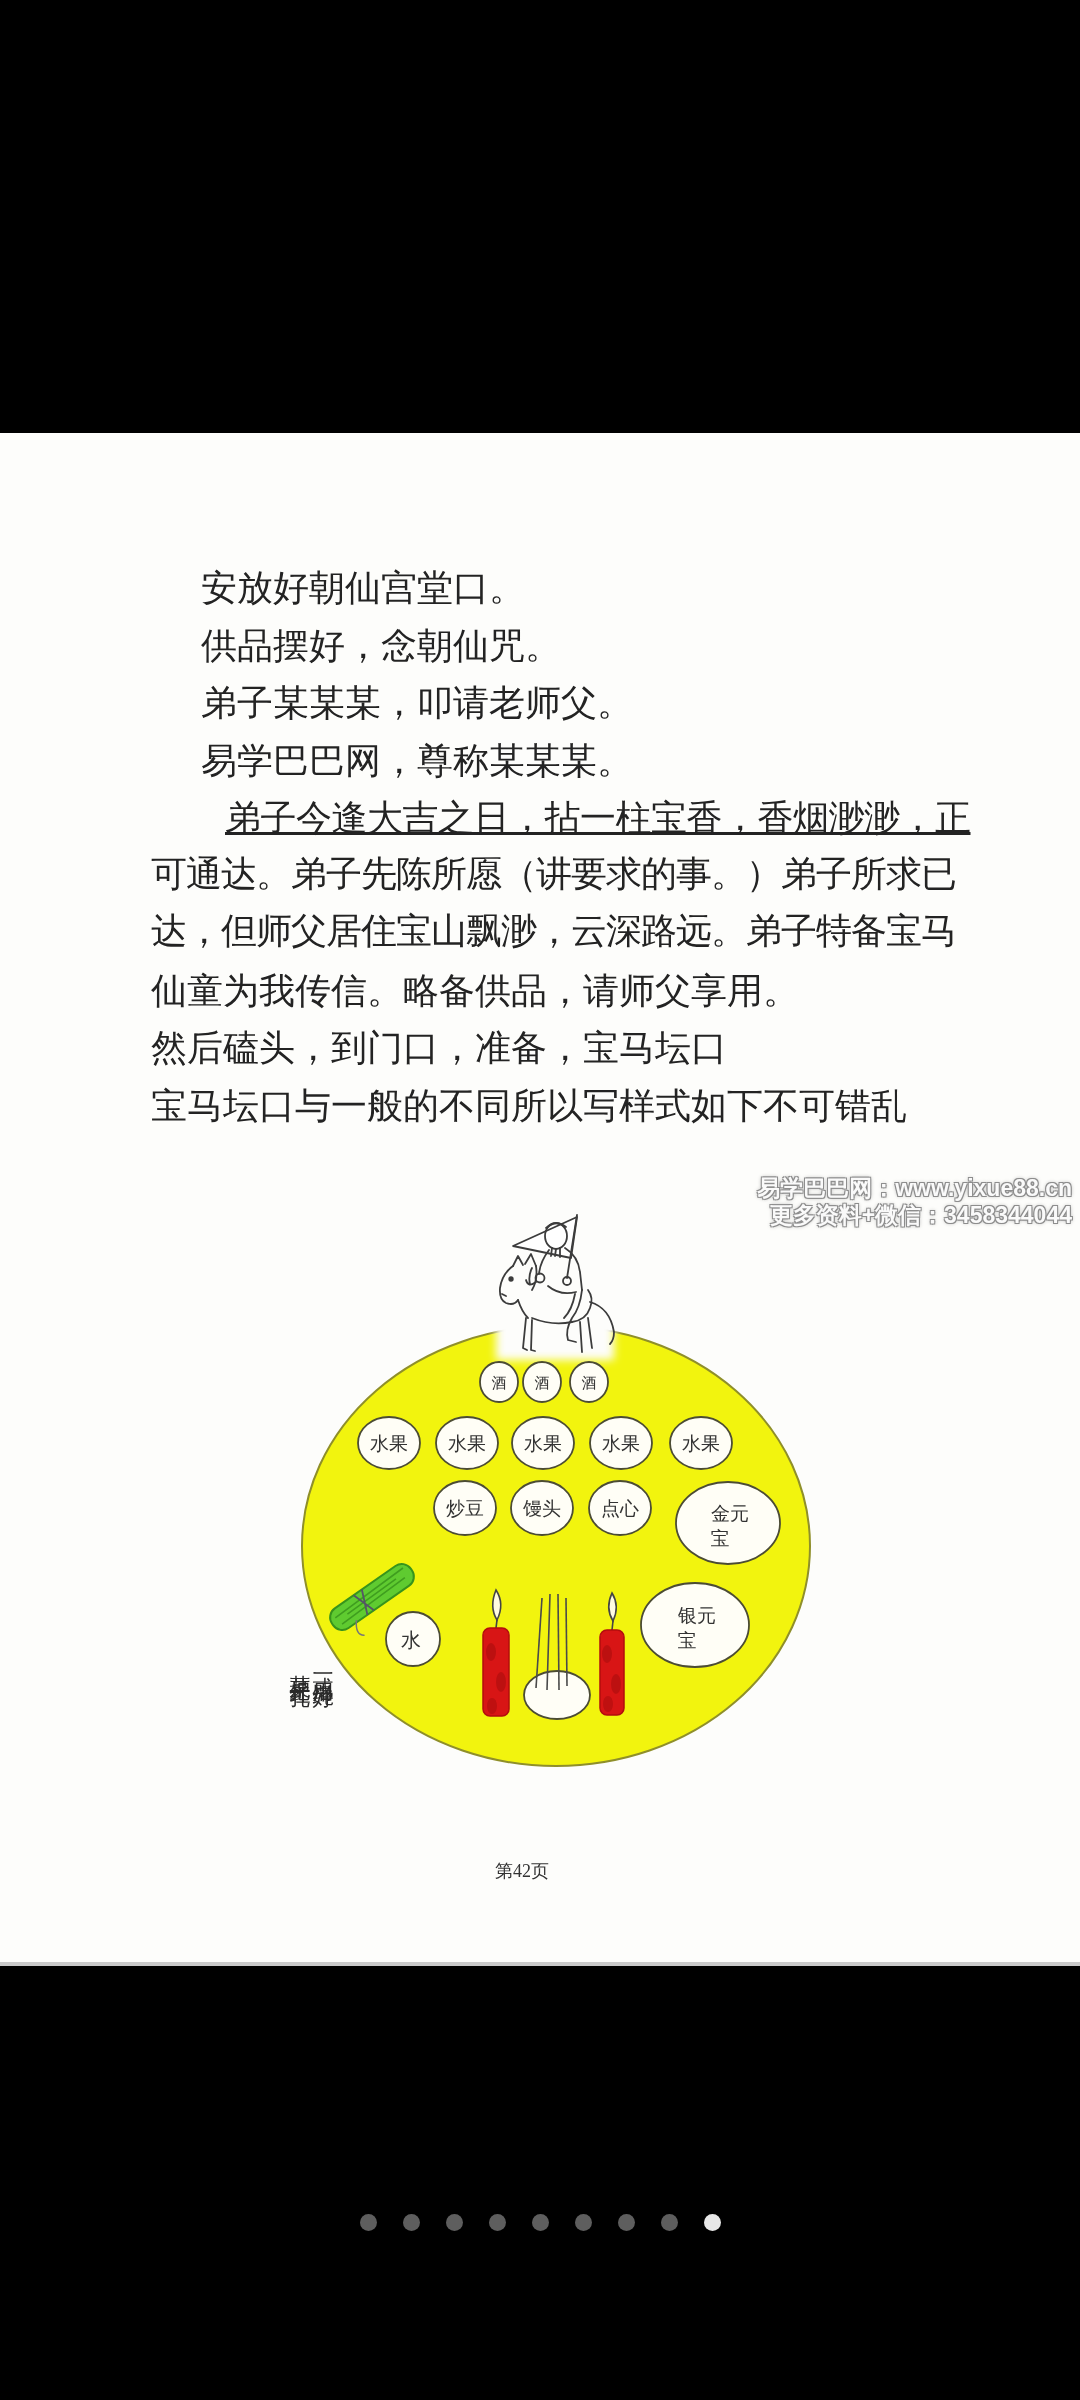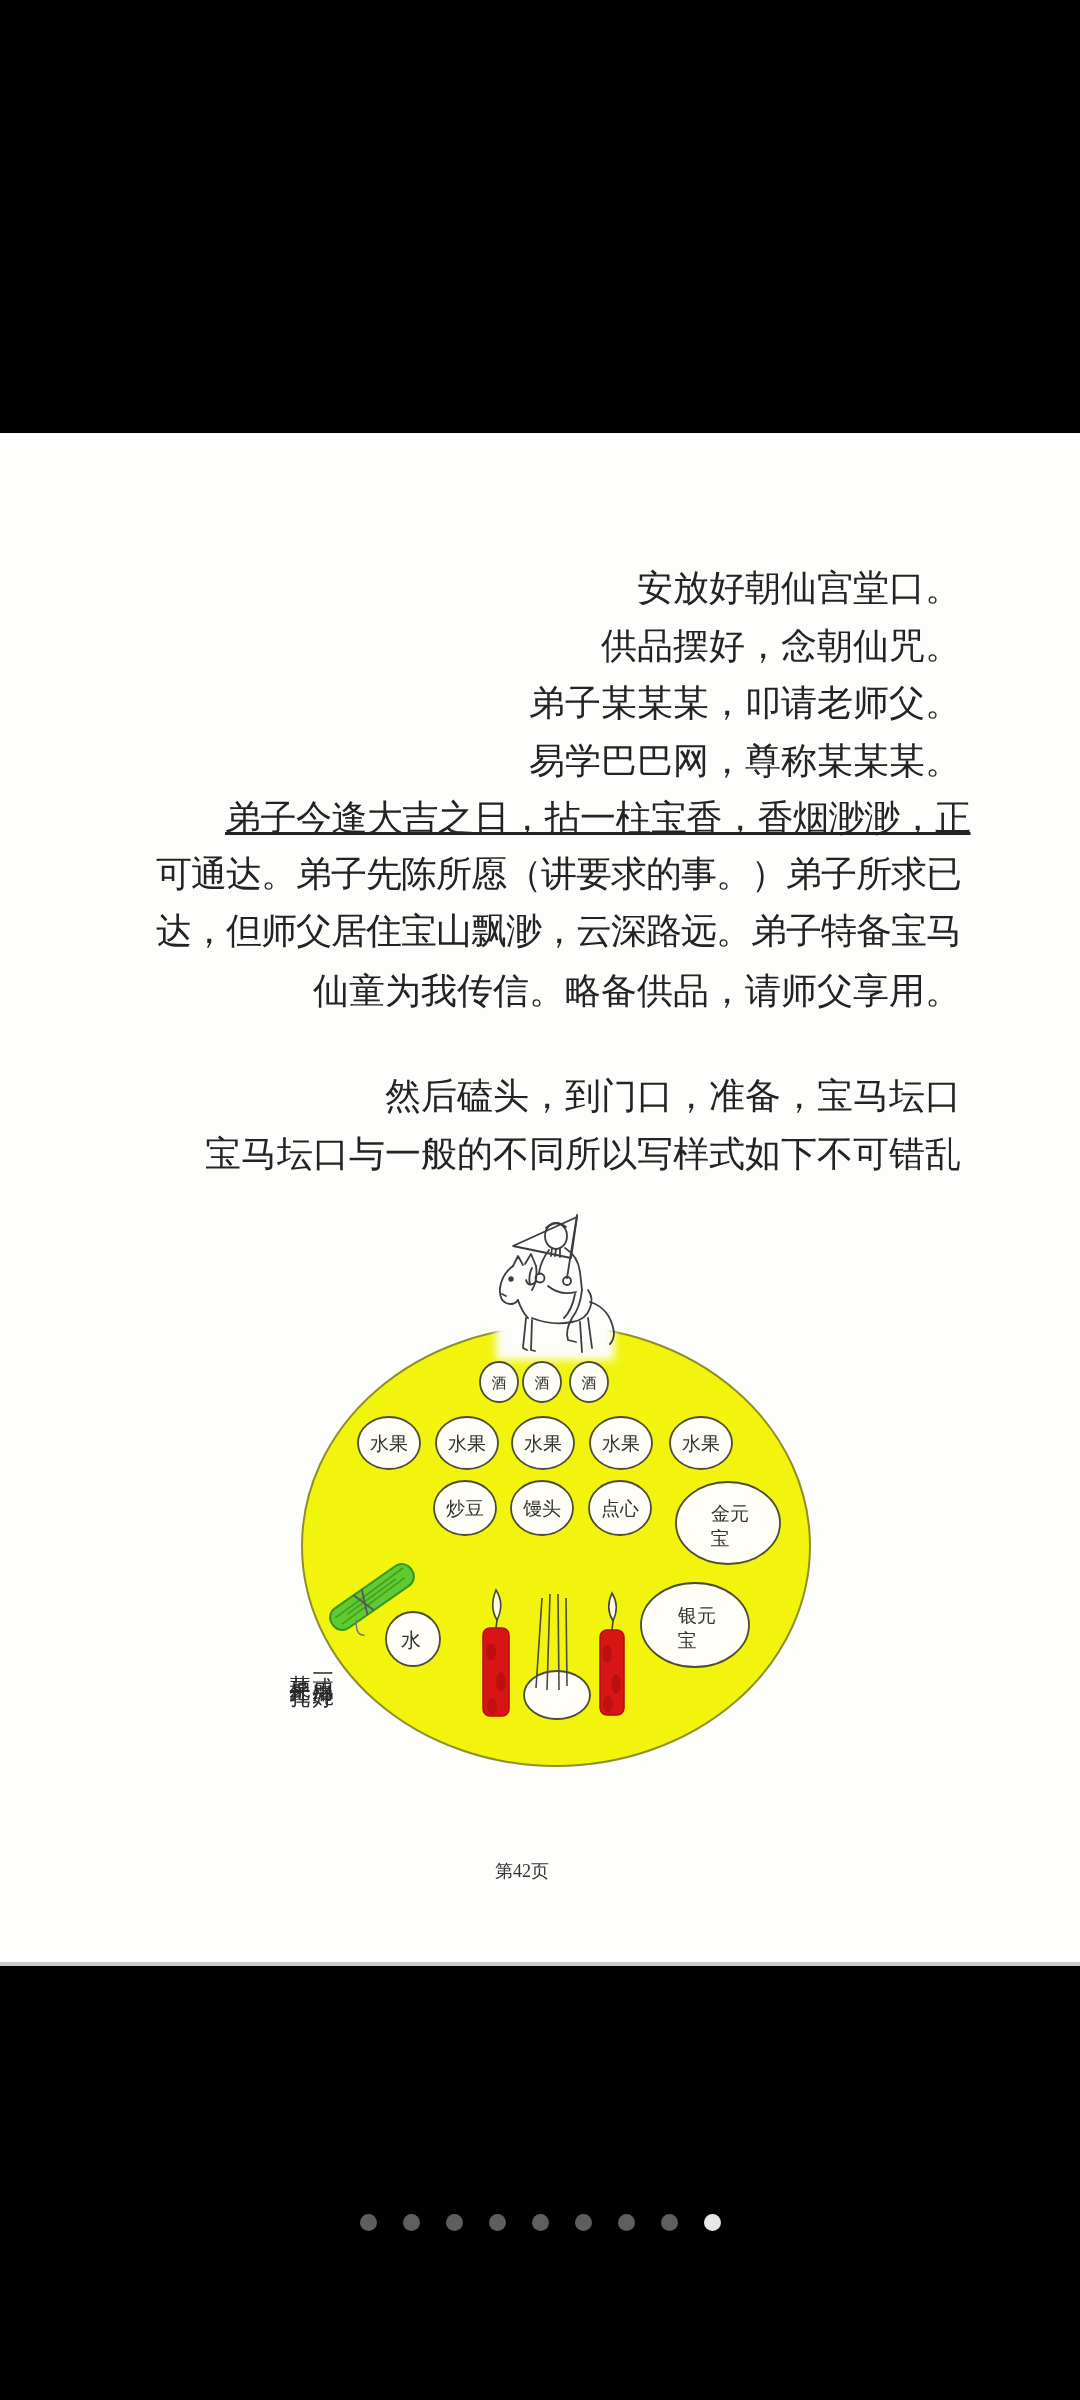--- a/index.html
+++ b/index.html
@@ -11,25 +11,25 @@
   
   .page{
     position:absolute;left:0;top:433px;width:1080px;height:1529px;
     background:#fdfdfb;border-bottom:4px solid #c9c9c9;
   }
   
   .body-text{
     position:absolute;left:151px;top:127px;width:810px;
     font-size:36px;line-height:57.5px;color:#232323;
   }
-  .body-text .line{white-space:nowrap;text-align:right;}
+  .body-text .line{white-space:nowrap;}
   .body-text .ind1{text-indent:50px;}
   .body-text .ind2{text-indent:74px;letter-spacing:-0.5px;text-decoration:underline;}
   .body-text .tight{letter-spacing:-1px;font-family:Liberation Mono, monospace;}
-  .body-text .gap-before{margin-top:48px;}
+  .body-text .gap-before{}
   
   .watermark{
     position:absolute;top:742px;right:8px;text-align:right;
     font-family:"Liberation Sans","DejaVu Sans",sans-serif;
     font-weight:bold;font-size:23px;line-height:27px;color:#fafafa;
     text-shadow:-1px -1px 0 #8d8d8d,1px -1px 0 #8d8d8d,-1px 1px 0 #8d8d8d,1px 1px 0 #8d8d8d,0 0 4px #9a9a9a;
     z-index:5;
   }
   
   .diagram{position:absolute;left:280px;top:757px;width:550px;height:650px;}
@@ -68,20 +68,24 @@
     <div class="line ind1">弟子某某某，叩请老师父。</div>
     <div class="line ind1">易学巴巴网，尊称某某某。</div>
     <div class="line ind2">弟子今逢大吉之日，拈一柱宝香，香烟渺渺，正</div>
     <div class="line tight">可通达。弟子先陈所愿（讲要求的事。）弟子所求已</div>
     <div class="line tight">达，但师父居住宝山飘渺，云深路远。弟子特备宝马</div>
     <div class="line">仙童为我传信。略备供品，请师父享用。</div>
     <div class="line gap-before">然后磕头，到门口，准备，宝马坛口</div>
     <div class="line">宝马坛口与一般的不同所以写样式如下不可错乱</div>
   </div>
 
+  <div class="watermark">
+    <div>易学巴巴网：www.yixue88.cn</div>
+    <div>更多资料+微信：3458344044</div>
+  </div>
 
   <div class="diagram">
     <svg width="550" height="650" viewBox="0 0 550 650">
       <defs>
         <filter id="soften" x="-20%" y="-20%" width="140%" height="140%">
           <feGaussianBlur stdDeviation="4"></feGaussianBlur>
         </filter>
       </defs>
 
       <ellipse cx="276" cy="356" rx="254" ry="220" fill="#f2f40e" stroke="#8f8f2a" stroke-width="2"></ellipse>

